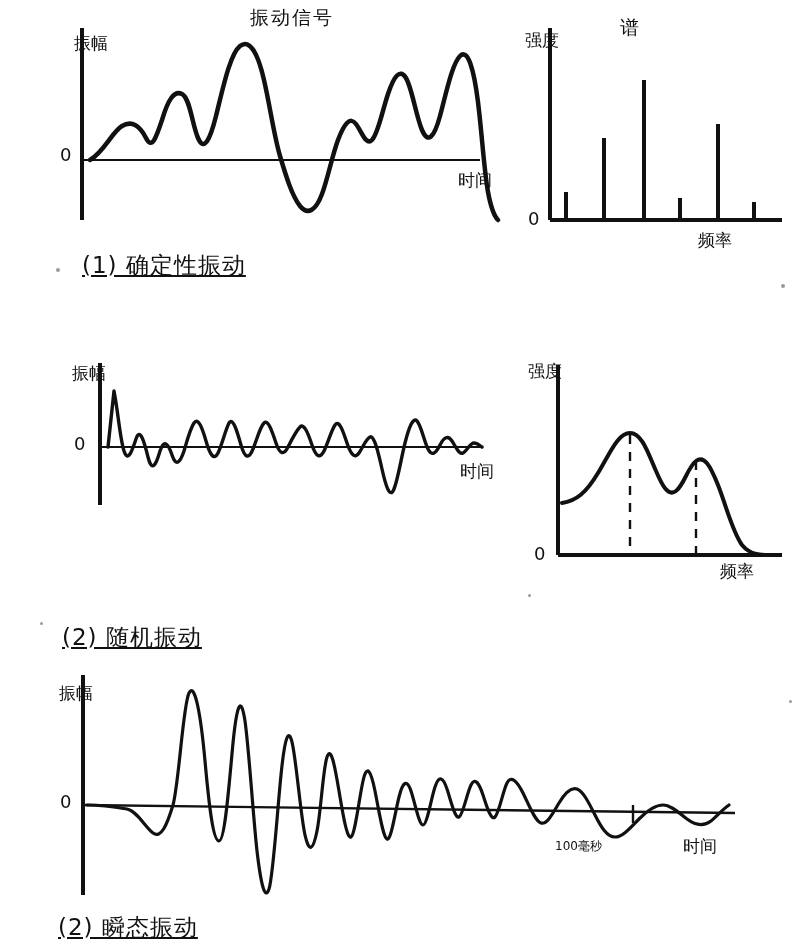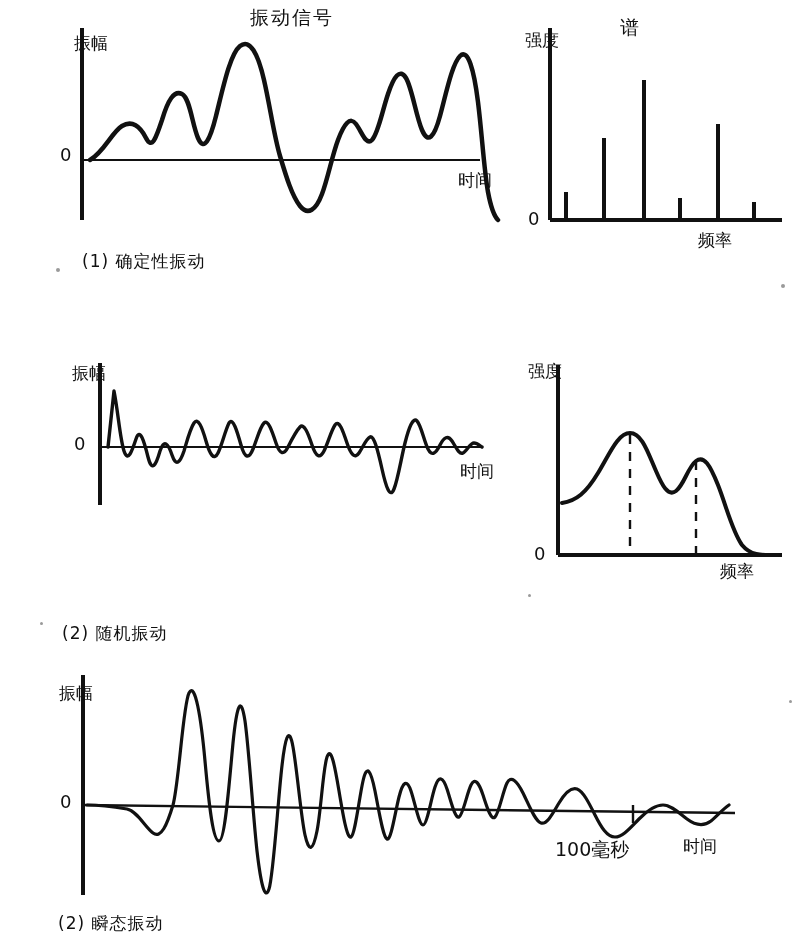--- a/index.html
+++ b/index.html
@@ -37,38 +37,39 @@
     position: absolute;
     font-family: "DejaVu Sans", sans-serif;
     color: #111111;
     white-space: pre;
     line-height: 1.05;
   }
   .lbl-vert {
     width: 1em;
   }
   .cap {
-    font-size: 17px;
+    font-size: 23px;
     letter-spacing: 1px;
+    text-decoration: underline;
   }
   .axis-name {
     font-size: 17px;
   }
   .axis-vert {
     font-size: 17px;
   }
   .zero {
     font-size: 18px;
   }
   .title {
     font-size: 19px;
     letter-spacing: 2px;
   }
   .tick-note {
-    font-size: 19px;
+    font-size: 12px;
   }
   .speck {
     position: absolute;
     background: #9a9a9a;
     border-radius: 50%;
   }
 </style>
 </head>
 <body>
 

